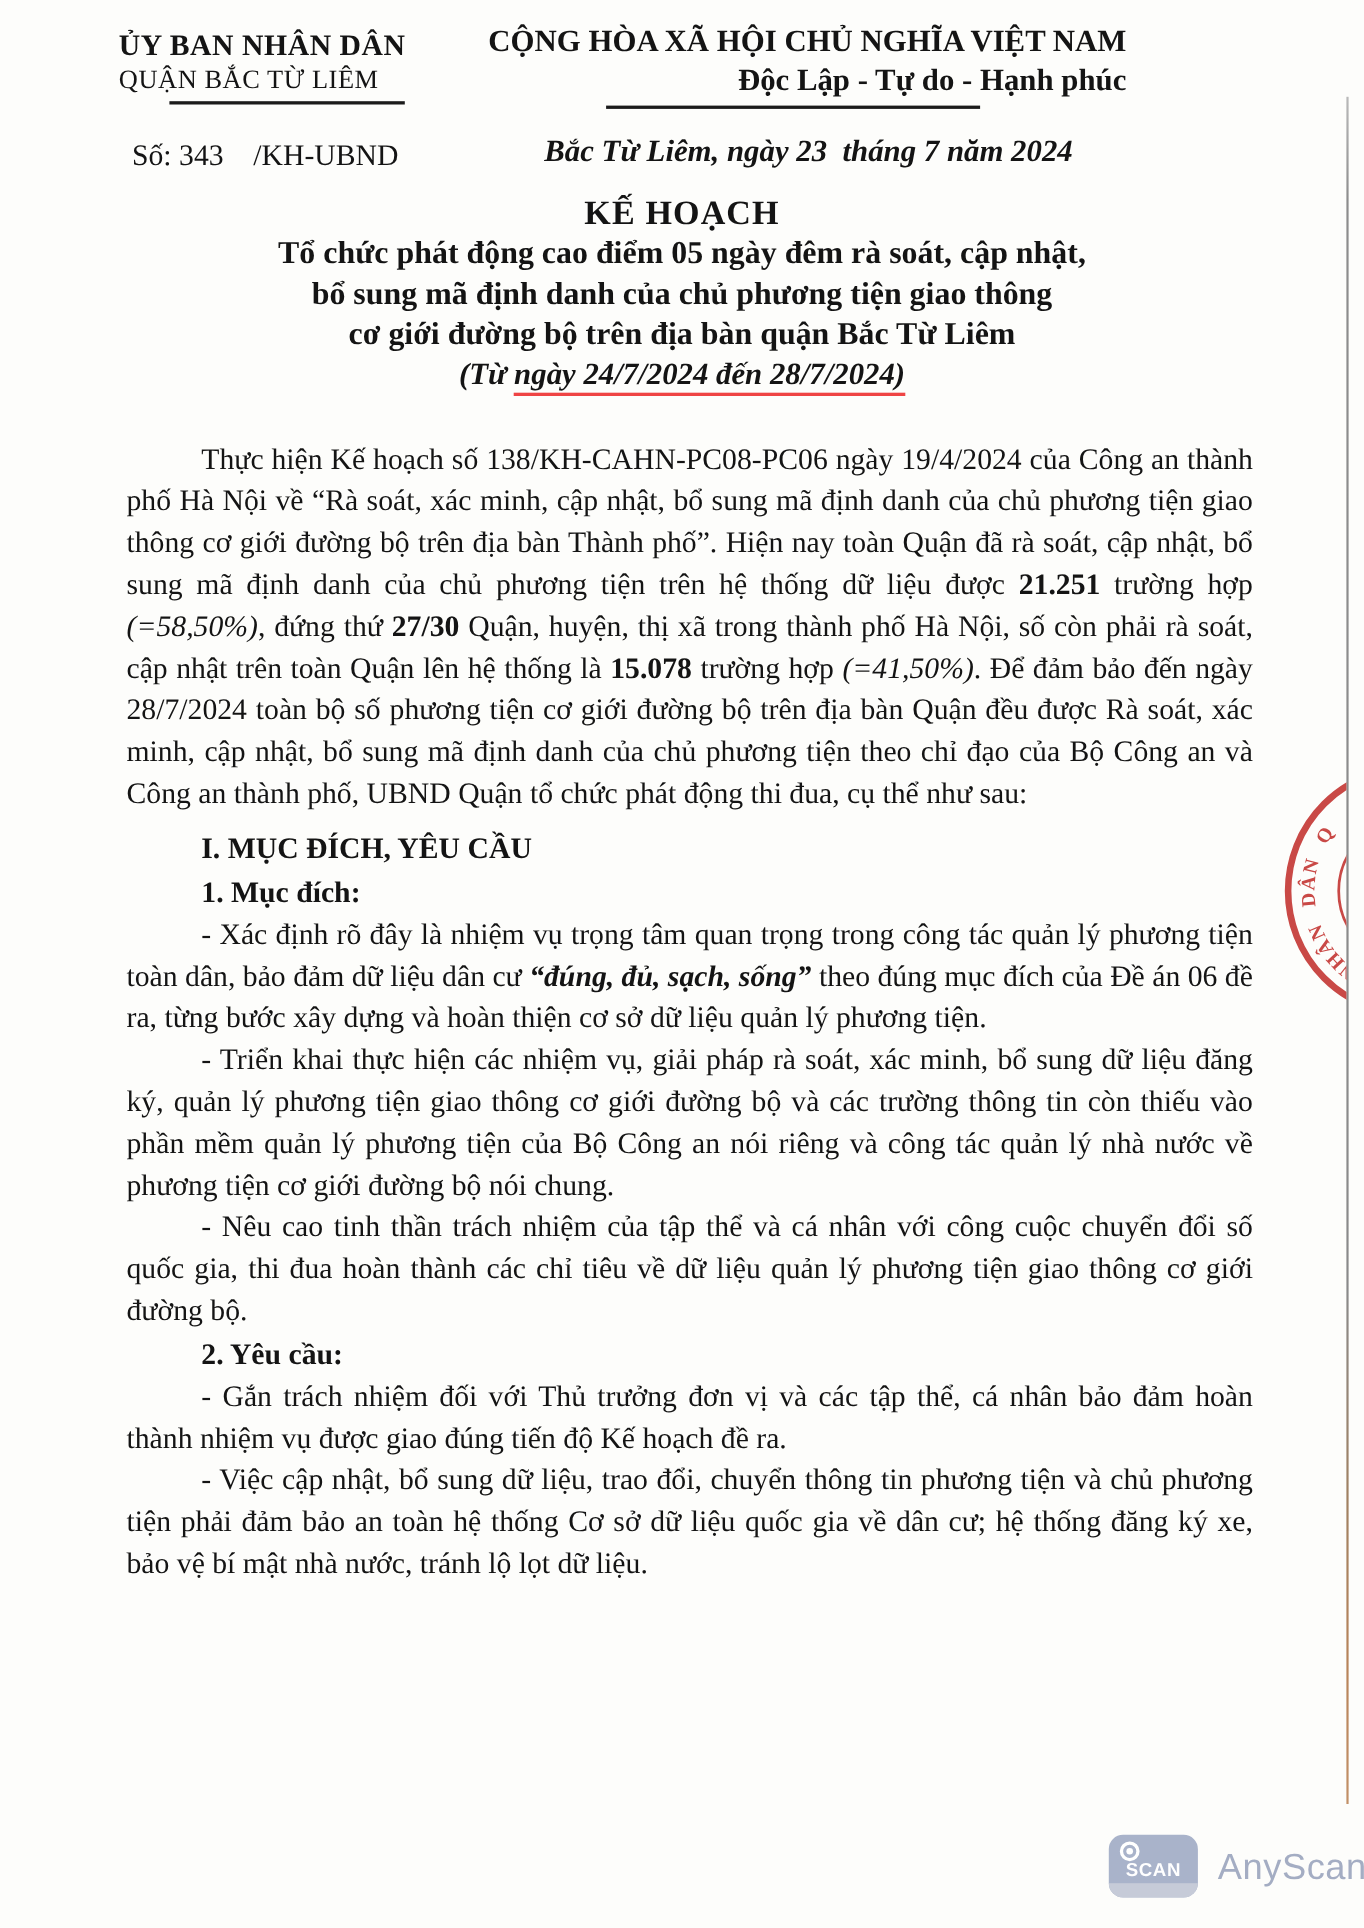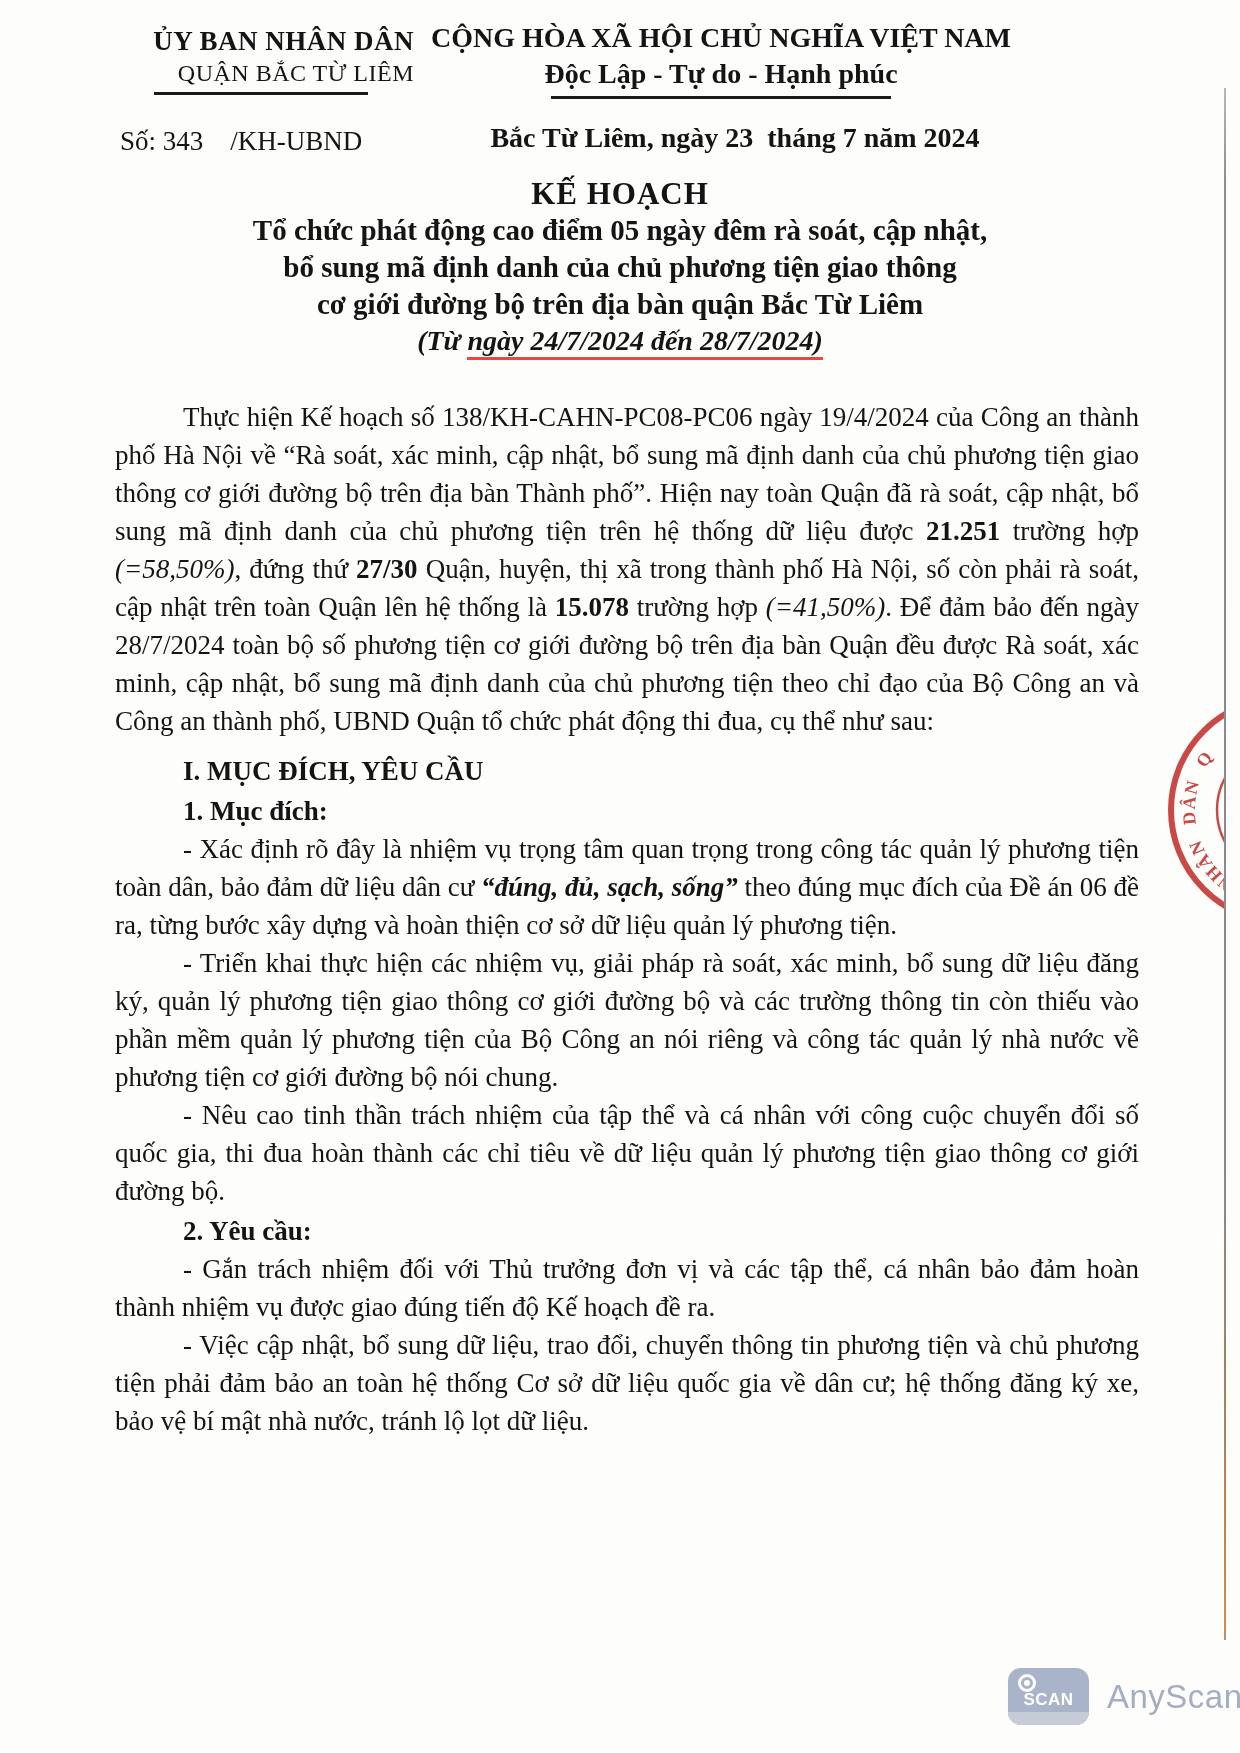--- a/index.html
+++ b/index.html
@@ -7,31 +7,31 @@
   .page{
     position:relative;
     width:1240px;height:1753px;
     margin:0 auto;
     background:#fdfdfb;
     overflow:hidden;
     font-family:"Liberation Serif", serif;
     color:#141414;
   }
   
-  .header-left{position:absolute;left:108px;top:26px;width:306px;text-align:right;}
+  .header-left{position:absolute;left:108px;top:26px;width:306px;text-align:left;}
   .header-left .l1{font-size:27px;font-weight:bold;letter-spacing:.5px;}
   .header-left .l2{font-size:24px;font-weight:normal;letter-spacing:.5px;margin-top:3px;}
   .header-left .rule{width:214px;height:3px;background:#1b1b1b;margin:5px auto 0 auto;}
-  .header-right{position:absolute;left:418px;top:22px;width:606px;text-align:center;}
+  .header-right{position:absolute;left:418px;top:22px;width:606px;text-align:right;}
   .header-right .l1{font-size:28px;font-weight:bold;}
   .header-right .l2{font-size:28px;font-weight:bold;margin-top:4px;}
   .header-right .rule{width:340px;height:3px;background:#1b1b1b;margin:6px auto 0 auto;}
   .doc-number{position:absolute;left:120px;top:126px;font-size:27px;white-space:pre;}
   .place-date{position:absolute;left:455px;top:122px;width:560px;text-align:center;
-              font-size:28px;font-weight:bold;white-space:pre;}
+              font-size:28px;font-weight:bold;font-style:italic;white-space:pre;}
   
   .title-block{position:absolute;left:0;top:176px;width:1240px;text-align:center;}
   .title-label{font-size:31px;font-weight:bold;letter-spacing:1px;}
   .title-line{font-size:29px;font-weight:bold;line-height:37px;}
   .title-date{font-size:28px;font-weight:bold;font-style:italic;margin-top:2px;}
   .title-date .u{border-bottom:3px solid #ef4444;padding-bottom:1px;}
   
   .document-body{
     position:absolute;left:115px;top:398px;width:1024px;
     font-size:27px;line-height:38px;text-align:justify;

